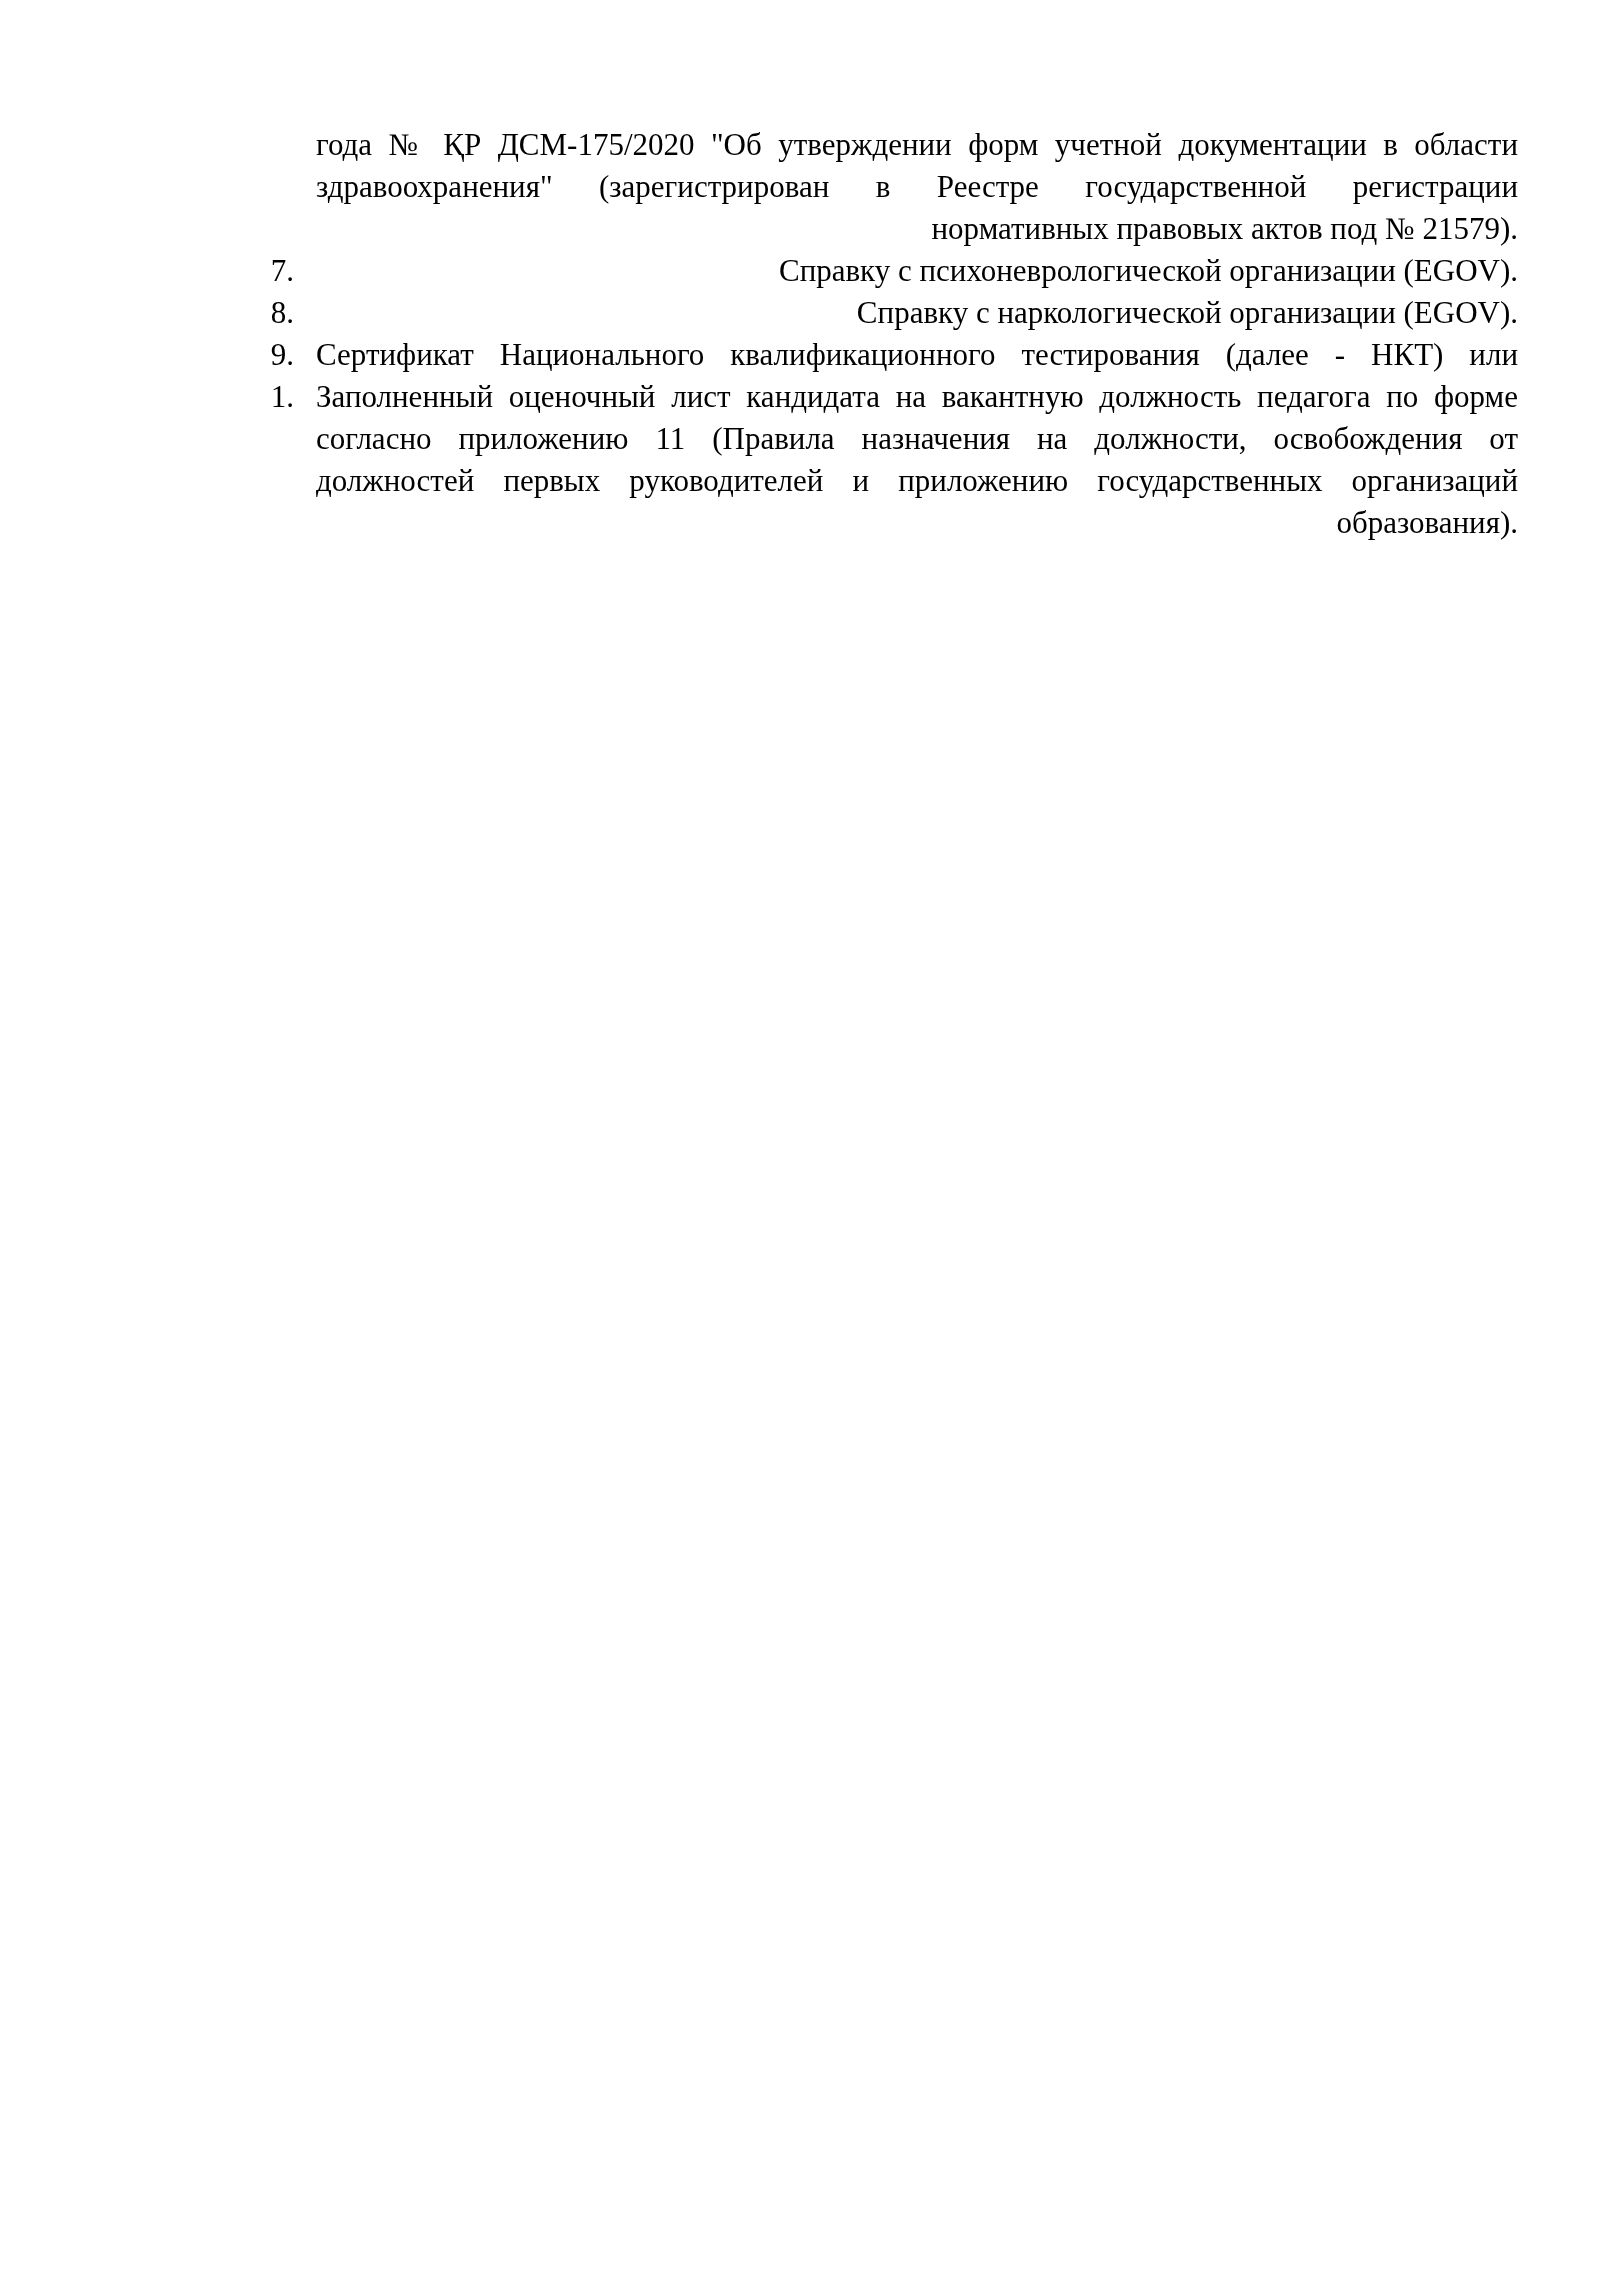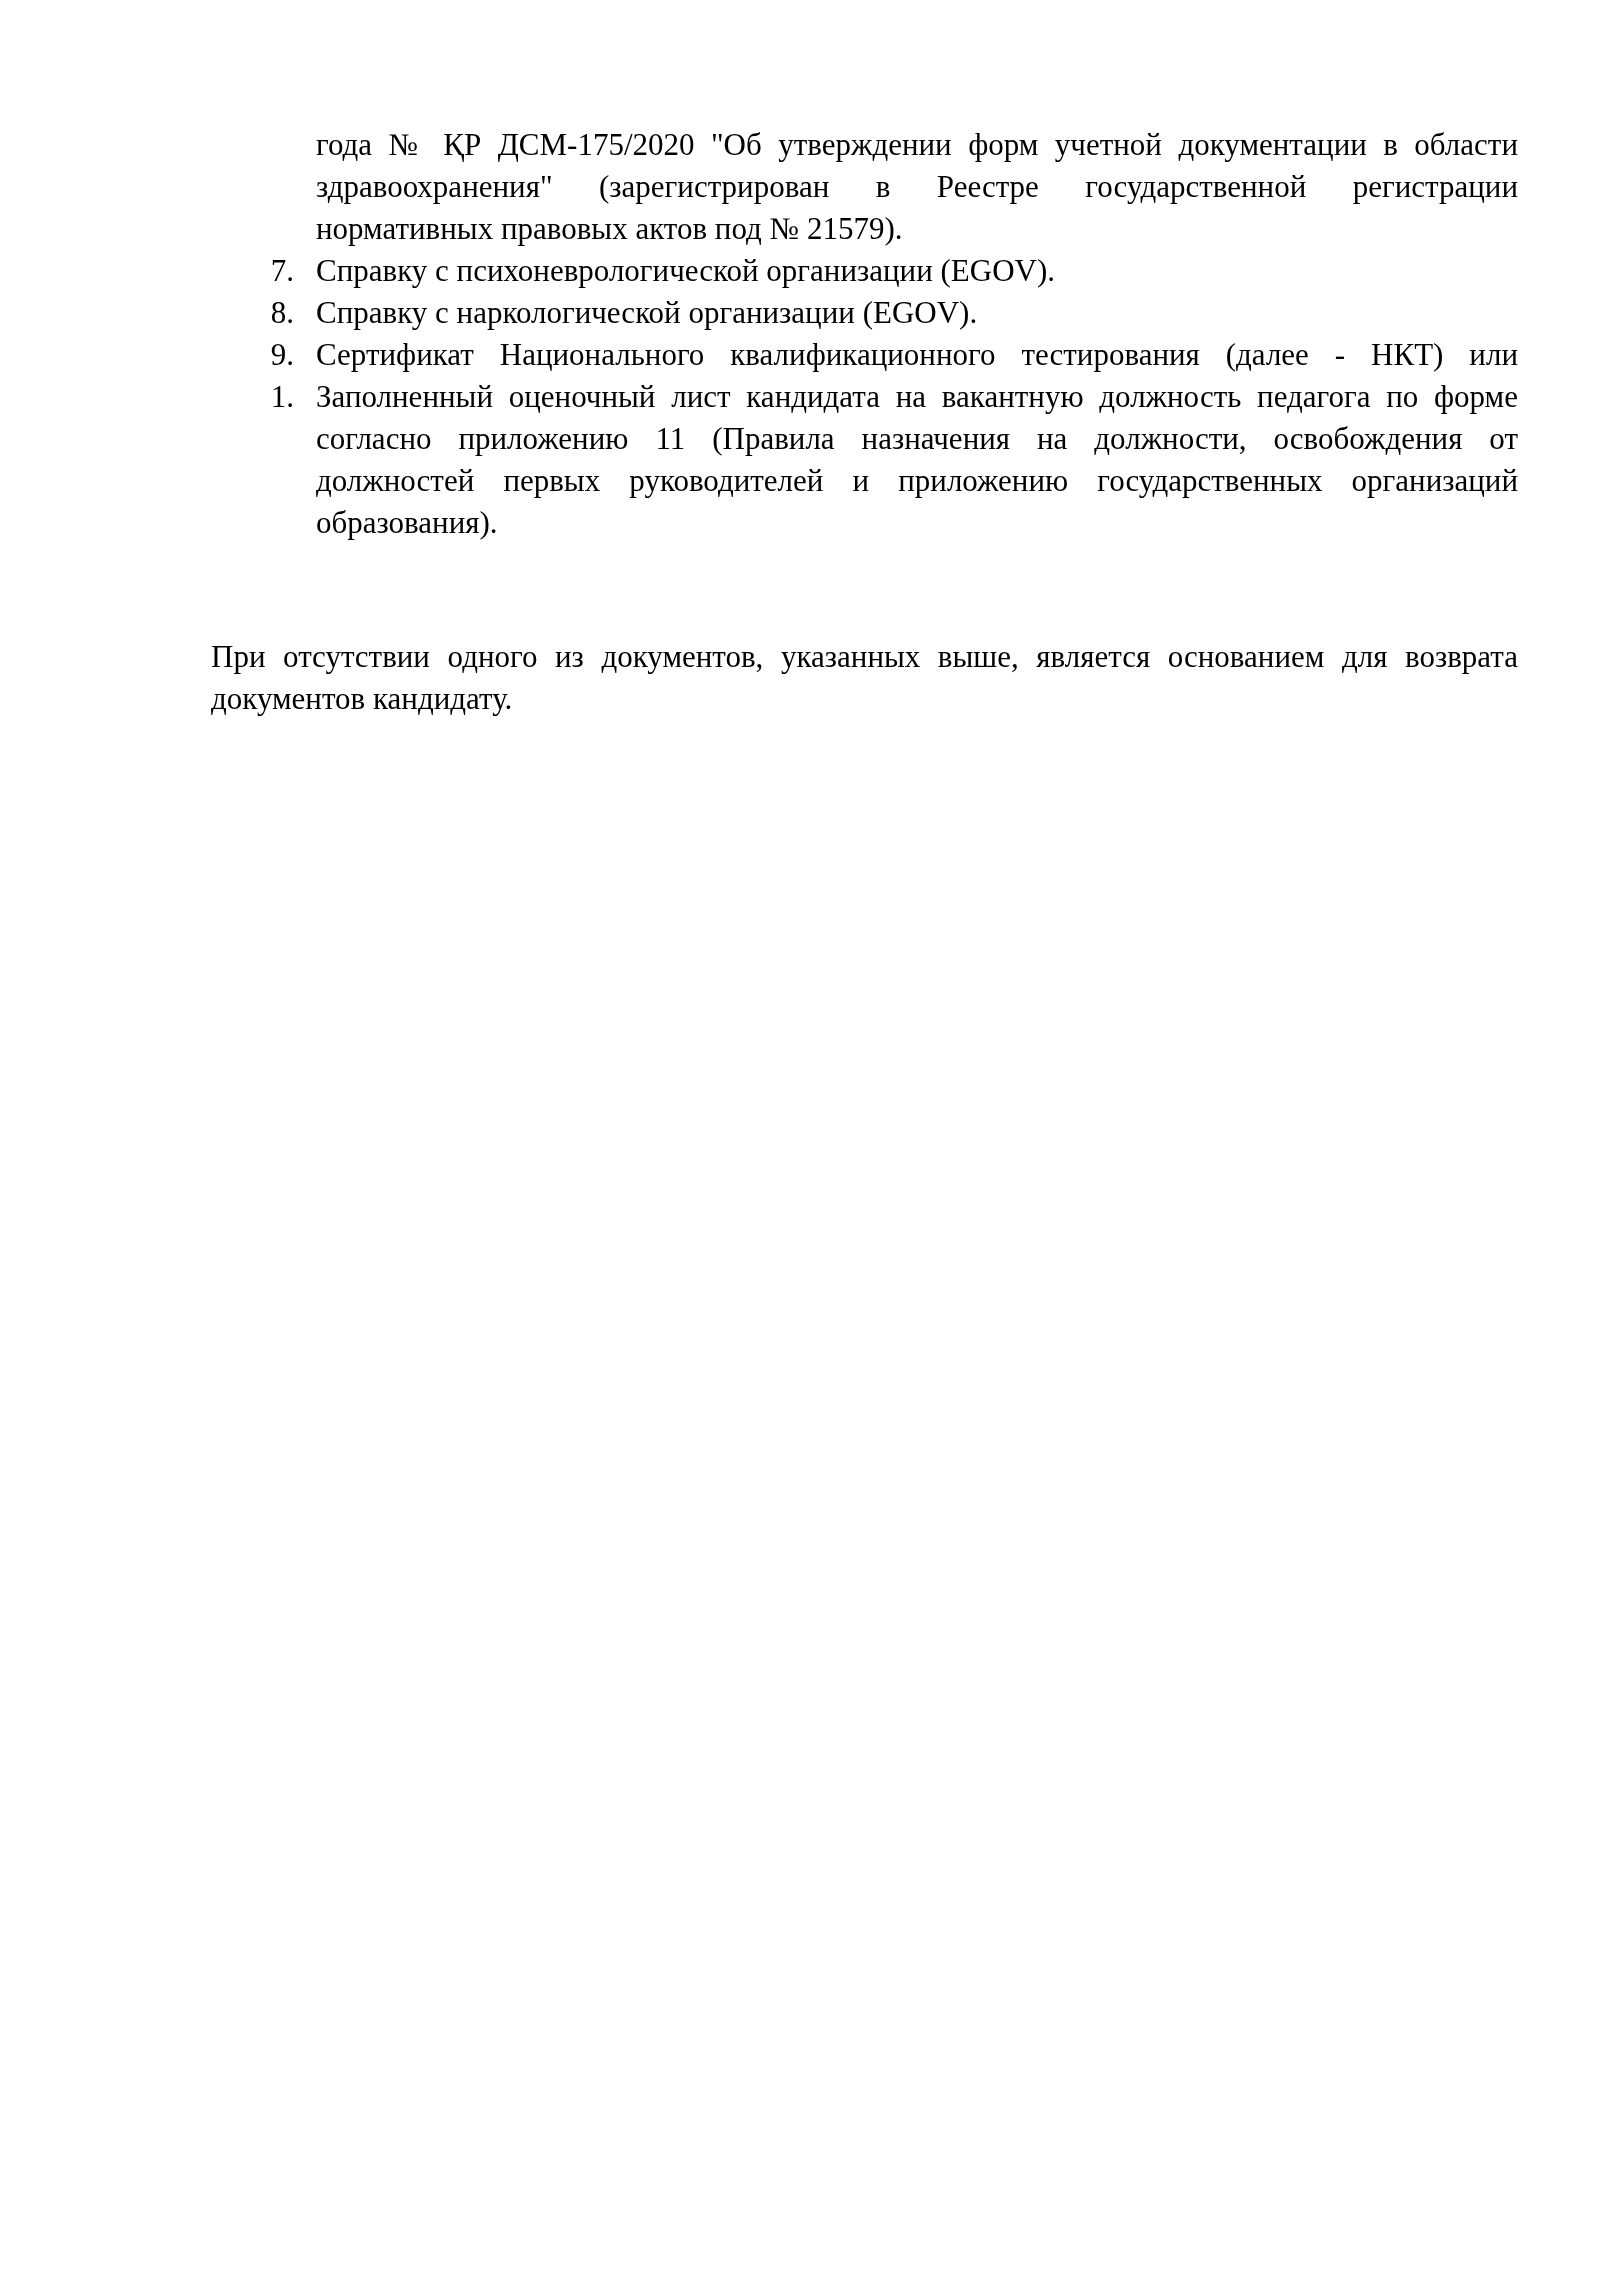--- a/index.html
+++ b/index.html
@@ -32,21 +32,21 @@
     padding-left: 105px;
   }
   .list-item .num {
     position: absolute;
     left: 0;
     top: 0;
     width: 83px;
     text-align: right;
   }
   .line {
-    text-align: left;
+    text-align: right;
     white-space: normal;
   }
   .line.j {
     text-align: justify;
     text-align-last: justify;
   }
   .spacer {
     width: 100%;
   }
 </style>
@@ -81,19 +81,15 @@
       <div class="list-item">
         <span class="num">1.</span>
         <div class="list-content">
           <div class="line j">Заполненный оценочный лист кандидата на вакантную должность педагога по форме</div>
           <div class="line j">согласно приложению 11 (Правила назначения на должности, освобождения от</div>
           <div class="line j">должностей первых руководителей и приложению государственных организаций</div>
           <div class="line">образования).</div>
         </div>
       </div>
       <div class="spacer" style="height: 92px;"></div>
-      <div class="para">
-        <div class="line j">При отсутствии одного из документов, указанных выше, является основанием для возврата</div>
-        <div class="line">документов кандидату.</div>
-      </div>
     </div>
 </div>
 
 
 </body></html>

